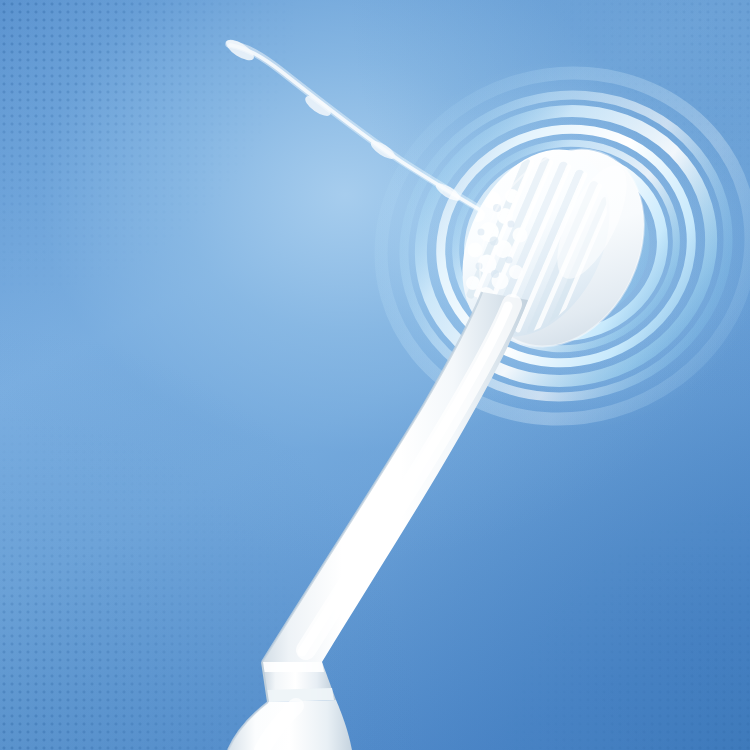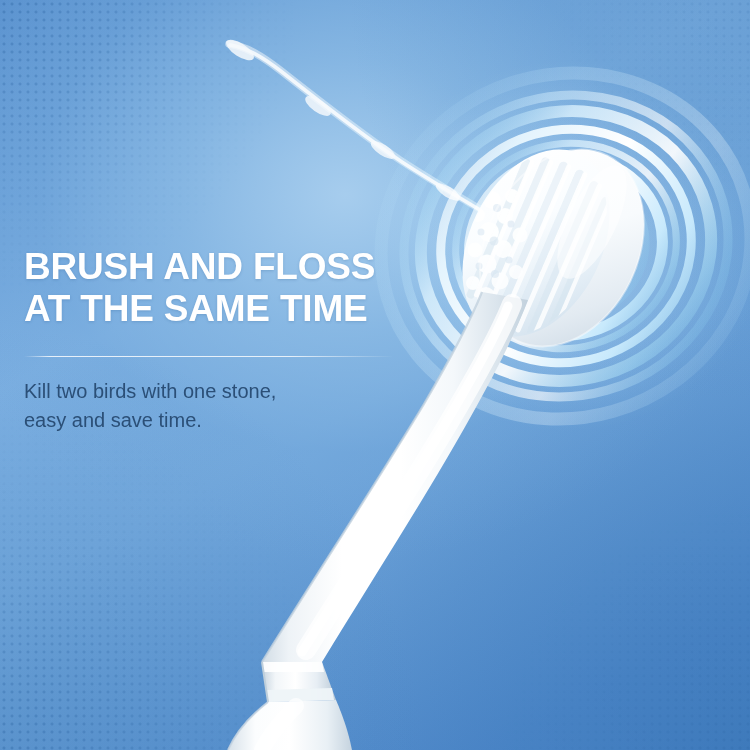--- a/index.html
+++ b/index.html
@@ -315,21 +315,14 @@
       </g>
 
       <g>
         <path d="M268,702 C250,716 236,732 228,750 L352,750 C348,730 342,714 336,700 Z" fill="url(#baseGrad)"></path>
         <path d="M296,706 C282,720 270,734 262,750" fill="none" stroke="#ffffff" stroke-width="16" opacity="0.7" stroke-linecap="round"></path>
         <path d="M268,702 C250,716 236,732 228,750" fill="none" stroke="#c6d4e0" stroke-width="2" opacity="0.85"></path>
       </g>
     </svg>
   </div>
 
-  <div class="copy">
-    <div class="headline">BRUSH AND FLOSS
-AT THE SAME TIME</div>
-    <div class="divider"></div>
-    <div class="subcopy">Kill two birds with one stone,
-easy and save time.</div>
-  </div>
 
 </div>
 
 </body></html>

